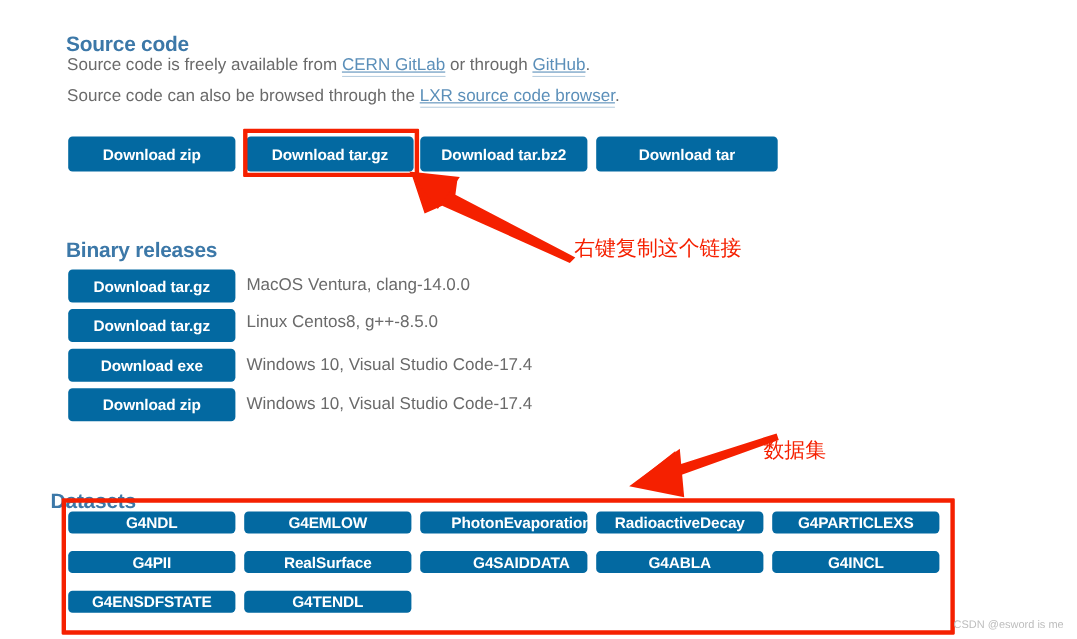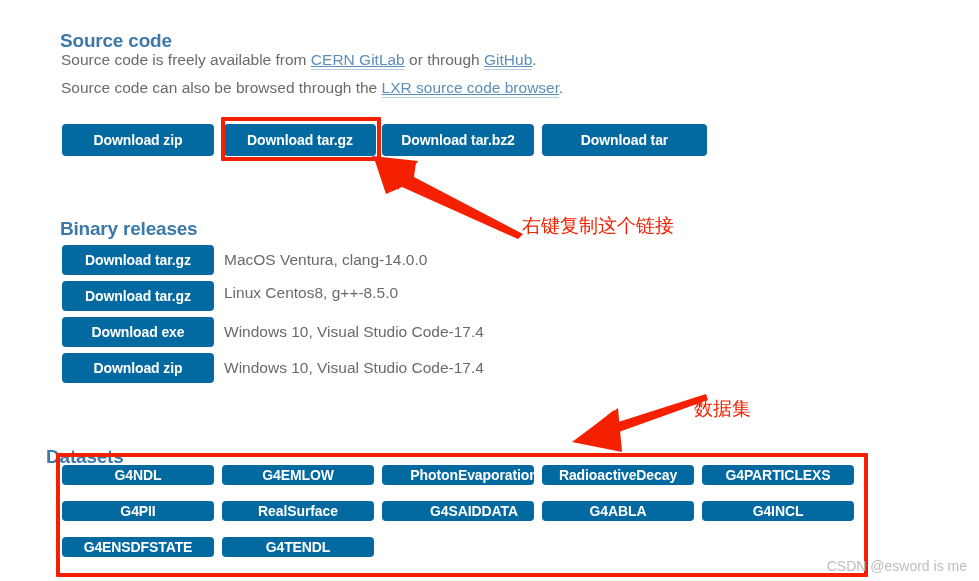--- a/index.html
+++ b/index.html
@@ -137,21 +137,21 @@
   }
   #anno-arrow-1 { left: 368px; top: 150px; width: 160px; height: 90px; }
   #anno-arrow-2 { left: 570px; top: 388px; width: 140px; height: 72px; }
 
   
   #watermark {
     position: absolute;
     right: 12px;
     bottom: 7px;
     color: #bdbdbd;
-    font-size: 14px;
+    font-size: 10px;
     white-space: nowrap;
     font-family: "Liberation Sans", sans-serif;
   }
 </style>
 </head>
 <body>
 
 <div class="page">
 
   <h2 class="section-heading" id="heading-source">Source code</h2>

